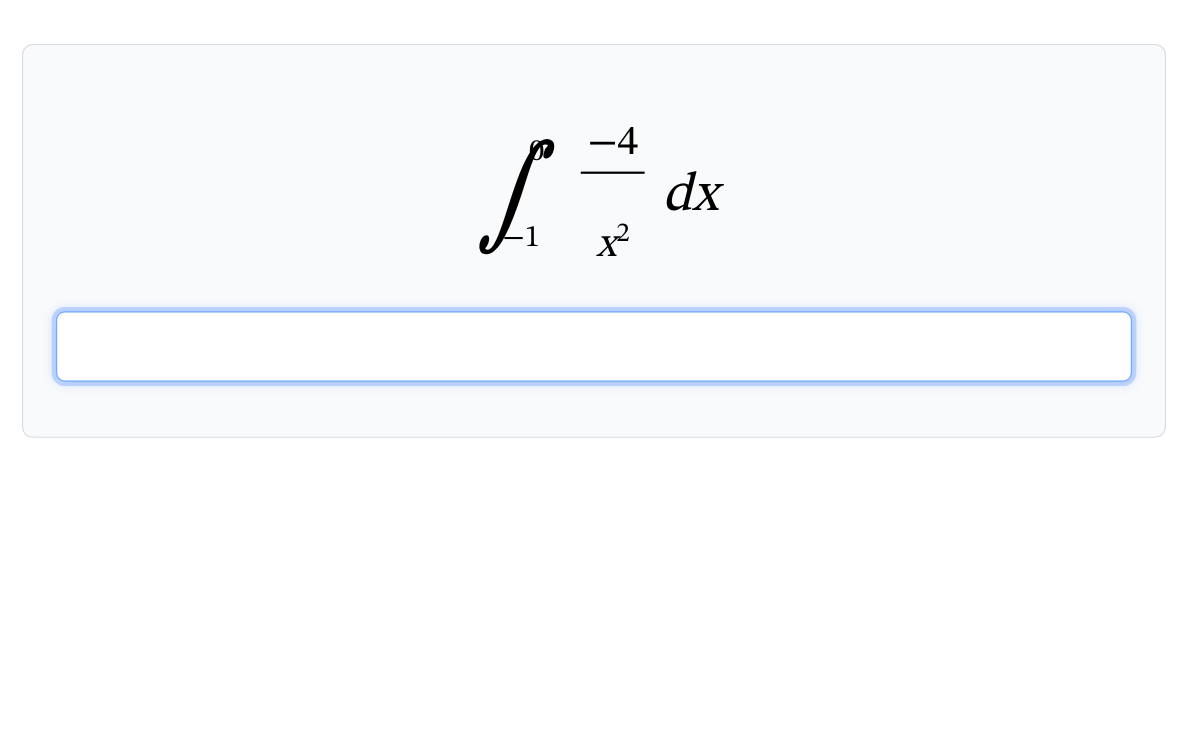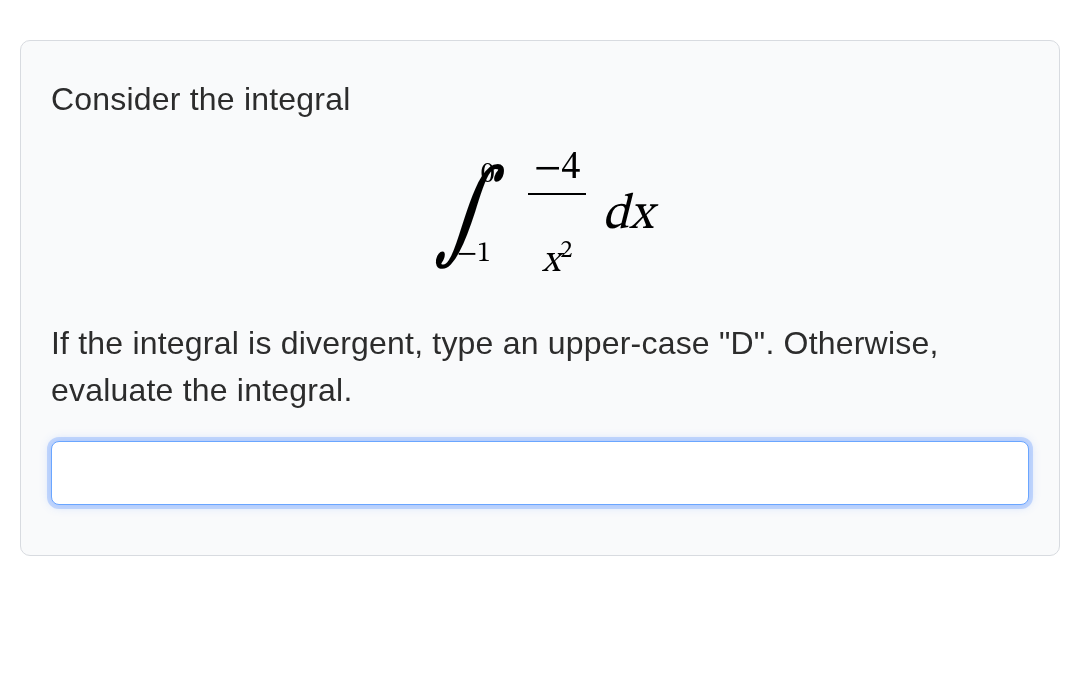--- a/index.html
+++ b/index.html
@@ -112,34 +112,32 @@
     outline: none;
     box-shadow: 0 0 0 4px rgba(80,140,255,0.28), 0 0 10px 2px rgba(80,140,255,0.25);
     background: #ffffff;
   }
 </style>
 </head>
 <body>
 
 <div class="container">
 
-  <div class="prompt-line">Consider the integral</div>
 
   <div class="math-display">
     <span class="math-row">
       <span class="int-wrap">
         <span class="int-sign">∫</span>
         <span class="int-upper">0</span>
         <span class="int-lower">−1</span>
       </span>
       <span class="frac">
         <span class="num">−4</span>
         <span class="bar"></span>
         <span class="den"><span class="var">x</span><span class="sup">2</span></span>
       </span>
       <span class="dx"><span class="var">d</span><span class="var">x</span></span>
     </span>
   </div>
 
-  <div class="instruct">If the integral is divergent, type an upper-case "D". Otherwise, evaluate the integral.</div>
 
   <input type="text" class="answer-input" value="" style="">
 </div>
 
 </body></html>

